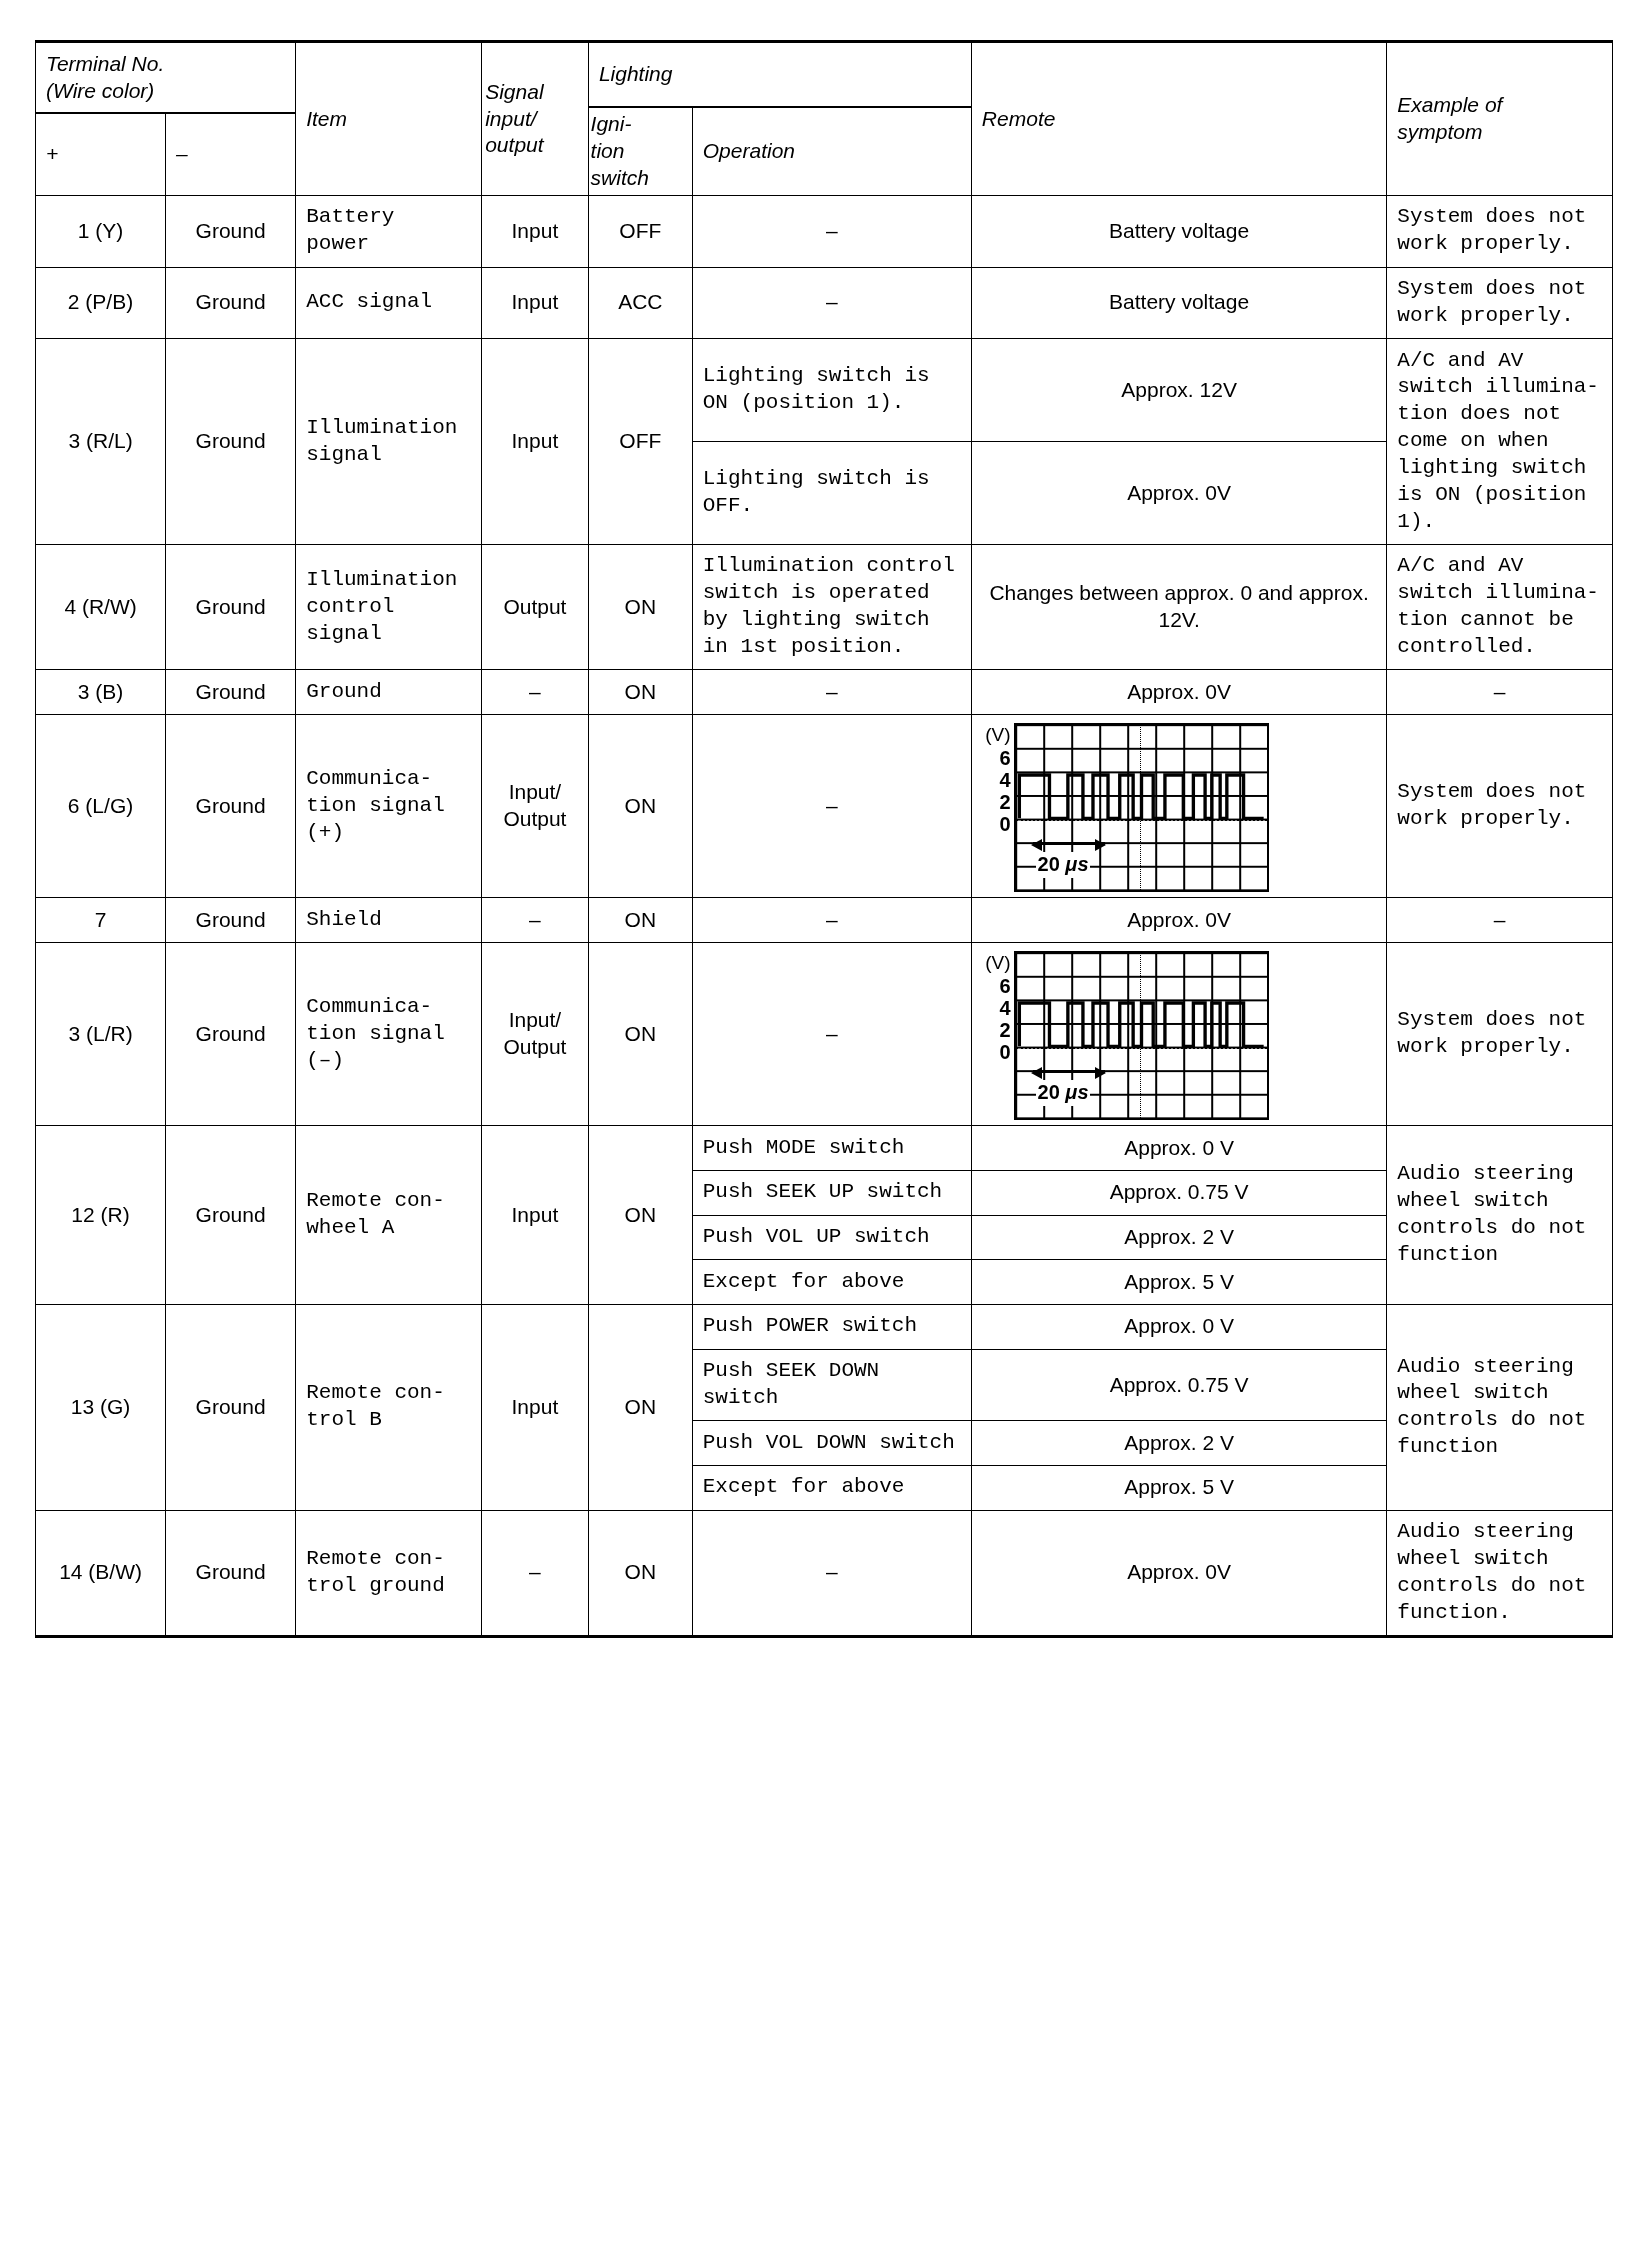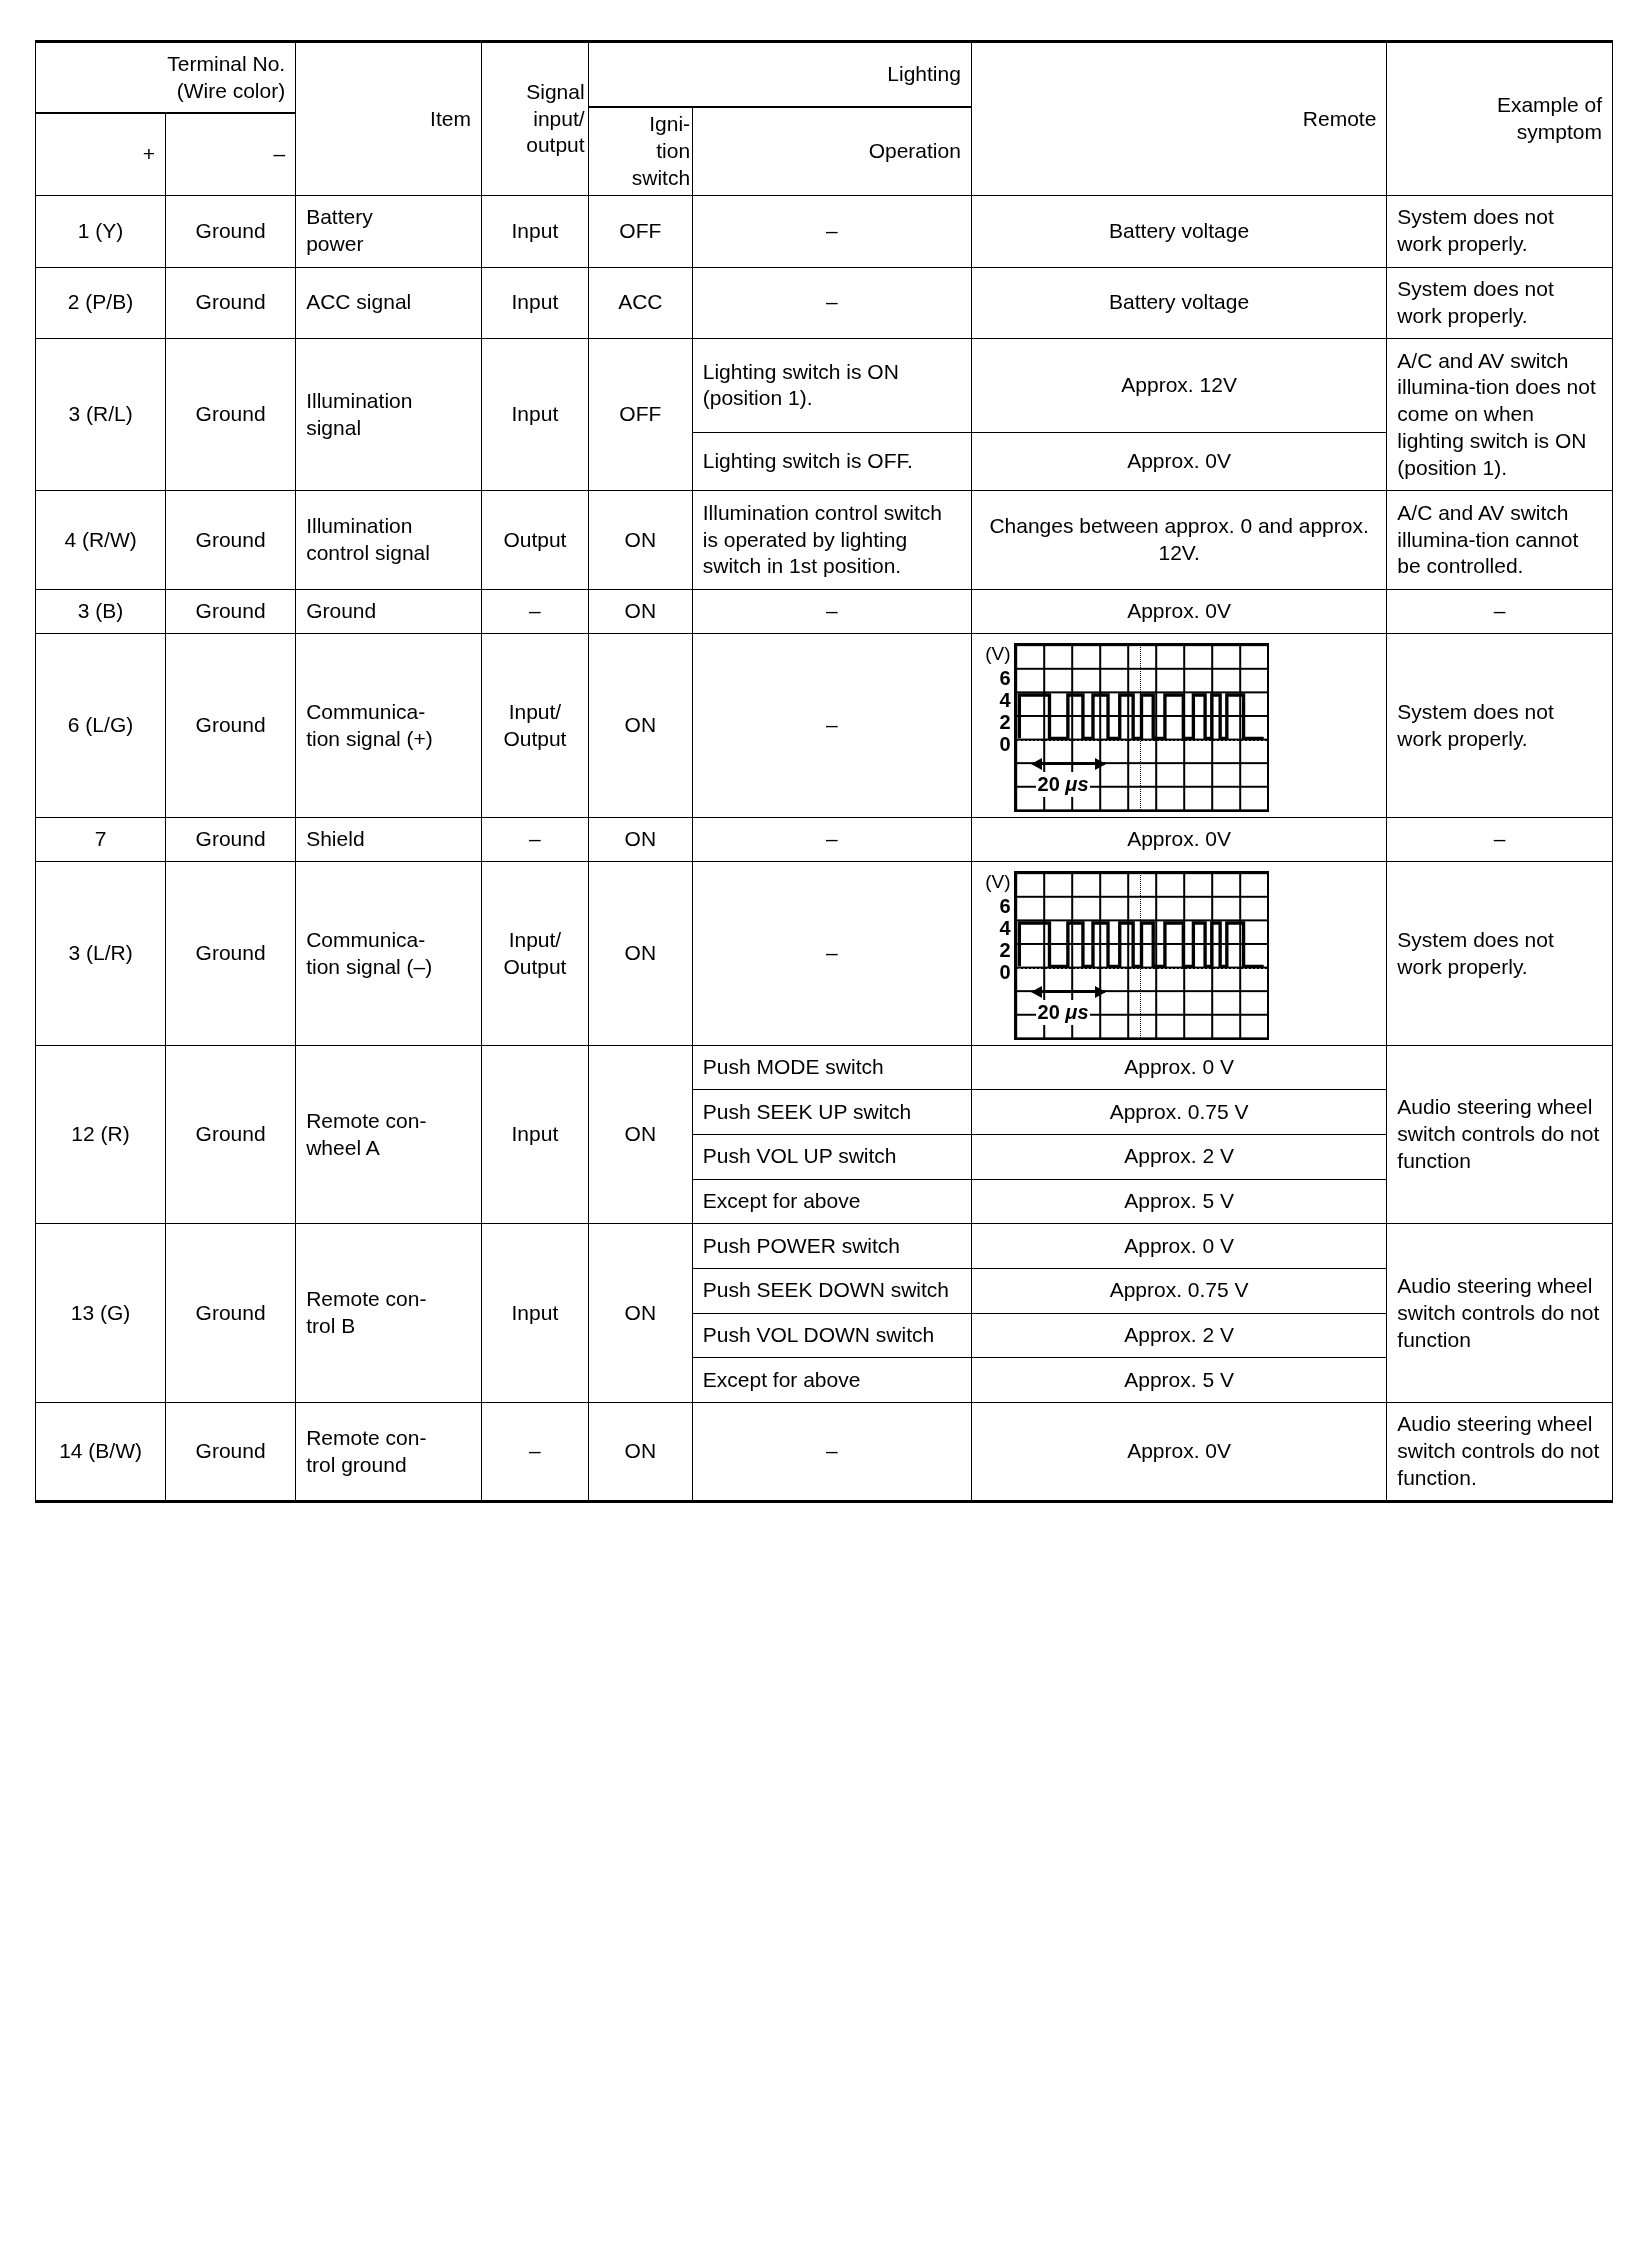--- a/index.html
+++ b/index.html
@@ -34,27 +34,28 @@
     vertical-align: middle;
     font-weight: normal;
     background: #fff;
   }
   
   table.spec {
     border-top: 3.3px solid #000;
     border-bottom: 3.3px solid #000;
   }
   .hdr {
-    text-align: right;
+    text-align: left;
+    font-style: italic;
   }
   .hdr-bottom td, .hdr-bottom th { border-bottom: 2.5px solid #000; }
   .thick-top td { border-top: 2.5px solid #000; }
   .thick-bottom td { border-bottom: 2.5px solid #000; }
   .c { text-align: center; }
-  .l { text-align: left; }
+  .l { text-align: left; font-family: Liberation Mono, monospace; }
 
   
   col.c-plus   { width: 124px; }
   col.c-minus  { width: 124px; }
   col.c-item   { width: 177px; }
   col.c-sig    { width: 102px; }
   col.c-ign    { width: 99px; }
   col.c-op     { width: 266px; }
   col.c-volt   { width: 396px; }
   col.c-symp   { width: 215px; }

